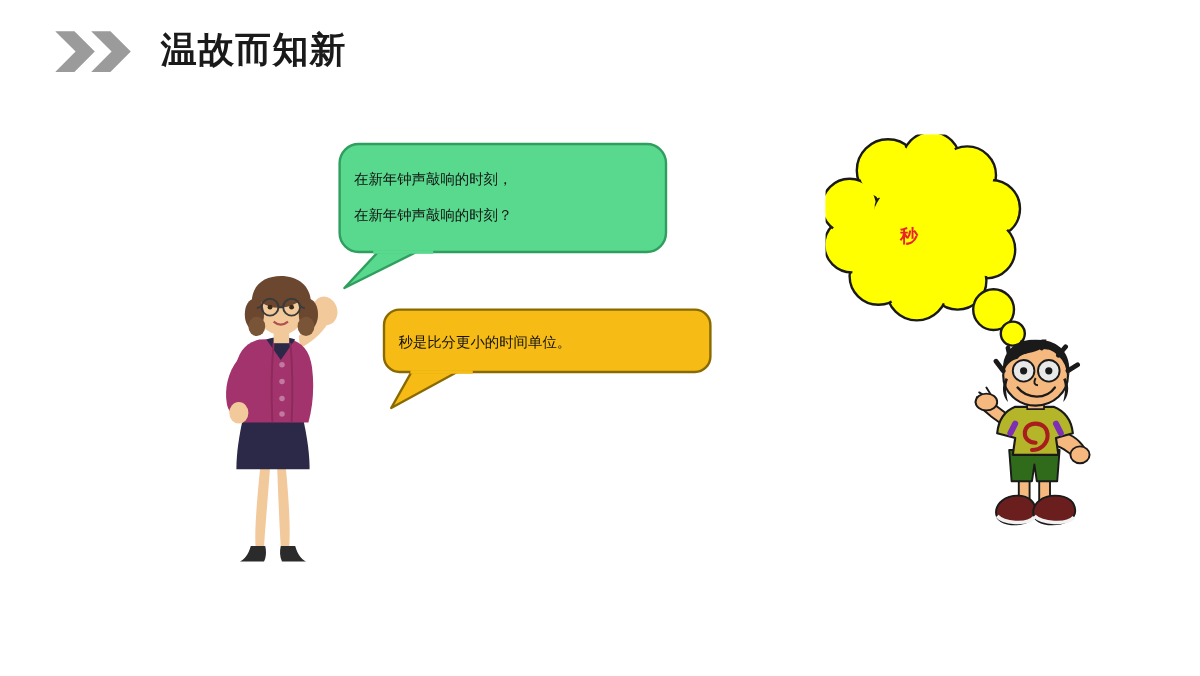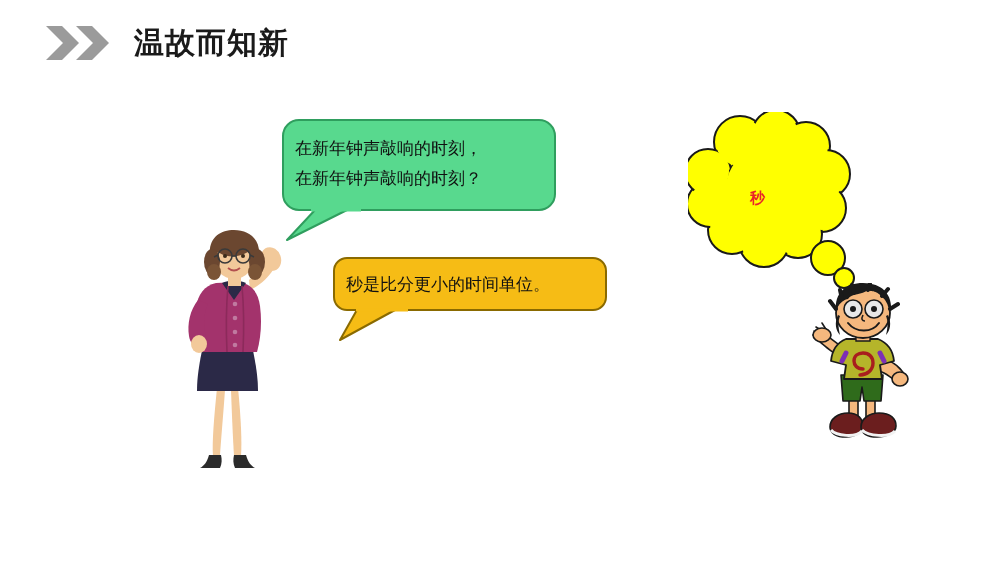--- a/index.html
+++ b/index.html
@@ -43,31 +43,31 @@
     color: #1a1a1a;
     letter-spacing: 1px;
     white-space: nowrap;
     line-height: 1;
   }
 
   
   .bubble-wrap { position: absolute; }
 
   #green-bubble-wrap { left: 281px; top: 118px; width: 276px; height: 126px; }
-  #orange-bubble-wrap { left: 332px; top: 256px; width: 276px; height: 88px; font-family: Liberation Serif, serif; }
+  #orange-bubble-wrap { left: 318px; top: 256px; width: 276px; height: 88px; font-family: Liberation Serif, serif; }
 
   .bubble-svg { position: absolute; left: 0; top: 0; }
 
   .bubble-text {
     position: absolute;
     left: 0; top: 0;
     width: 100%;
     box-sizing: border-box;
     color: #111111;
-    font-size: 17px;
+    font-size: 12px;
     line-height: 30px;
   }
   #green-bubble-text {
     padding: 16px 0 0 14px;
   }
   #orange-bubble-text {
     padding: 14px 0 0 14px;
   }
   .bubble-line { display: block; white-space: nowrap; }
 

